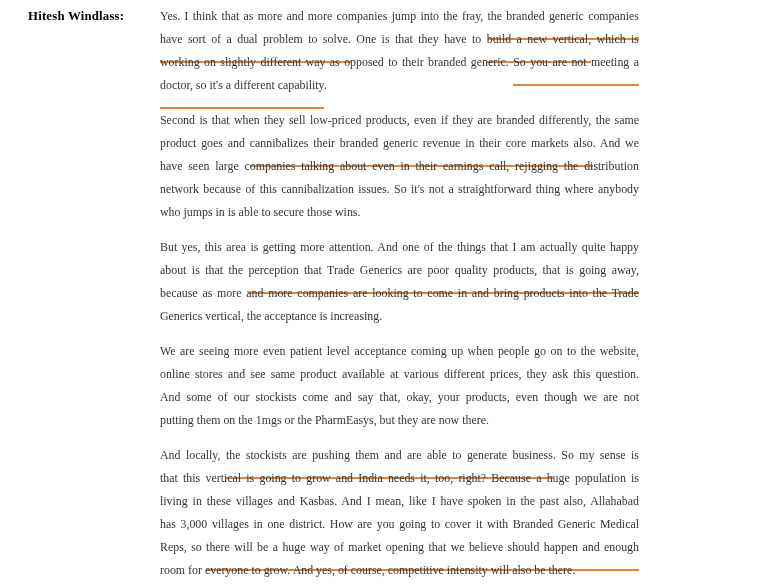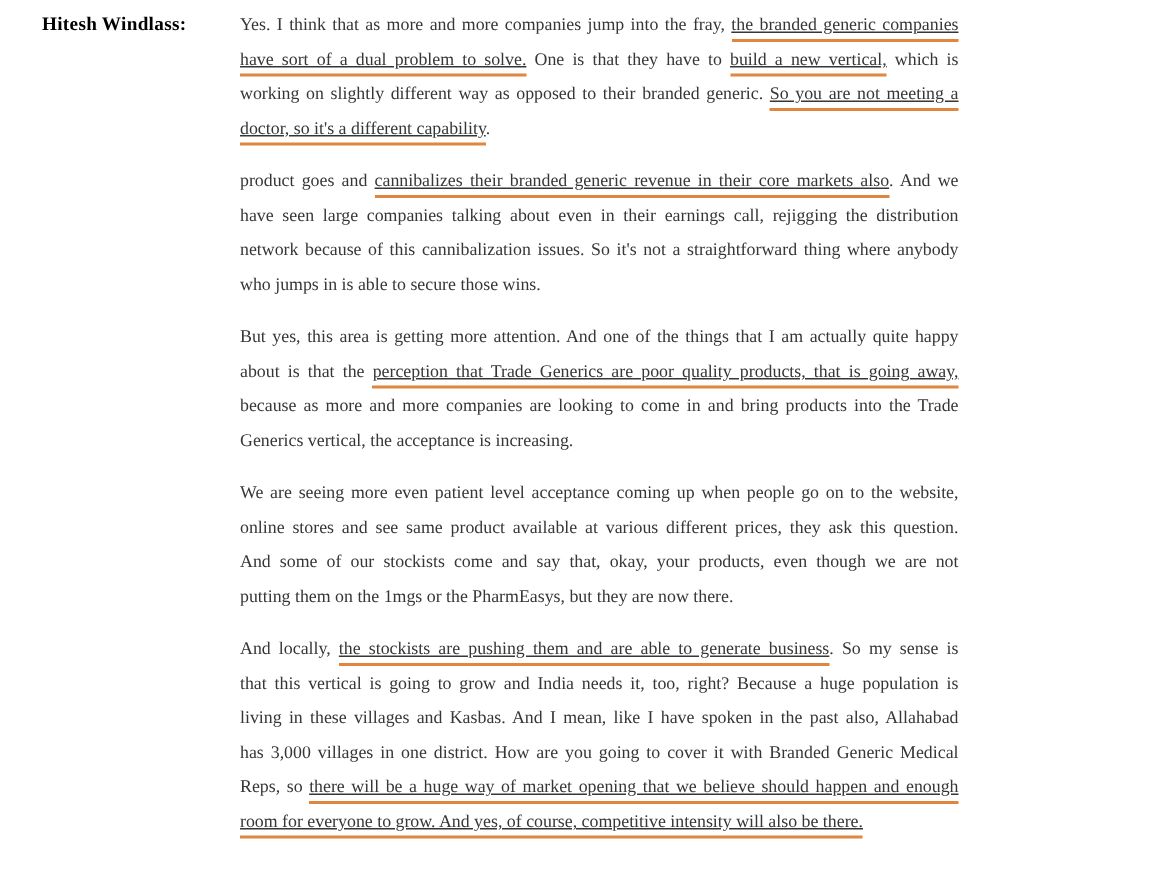--- a/index.html
+++ b/index.html
@@ -41,37 +41,37 @@
     color: #363636;
     text-align: justify;
     text-align-last: justify;
   }
   .line.last {
     text-align: center;
     text-align-last: left;
   }
   .hl {
     border-bottom: 2px solid #e0863e;
-    padding-bottom: 3px;
-    text-decoration: underline;
+    padding-bottom: 15px;
   }
 </style>
 </head>
 <body>
 
 <div class="page">
   <div class="speaker">Hitesh Windlass:</div>
   <div class="body-col">
       <div class="para">
         <div class="line"><span>Yes. I think that as more and more companies jump into the fray, </span><span class="hl">the branded generic companies</span></div>
         <div class="line"><span class="hl">have sort of a dual problem to solve.</span><span> One is that they have to </span><span class="hl">build a new vertical,</span><span> which is</span></div>
         <div class="line"><span>working on slightly different way as opposed to their branded generic. </span><span class="hl">So you are not meeting a</span></div>
         <div class="line last"><span class="hl">doctor, so it's a different capability</span><span>.</span></div>
       </div>
       <div class="para">
+        <div class="line"><span>Second is that when they sell low-priced products, even if they are branded differently, the same</span></div>
         <div class="line"><span>product goes and </span><span class="hl">cannibalizes their branded generic revenue in their core markets also</span><span>. And we</span></div>
         <div class="line"><span>have seen large companies talking about even in their earnings call, rejigging the distribution</span></div>
         <div class="line"><span>network because of this cannibalization issues. So it's not a straightforward thing where anybody</span></div>
         <div class="line last"><span>who jumps in is able to secure those wins.</span></div>
       </div>
       <div class="para">
         <div class="line"><span>But yes, this area is getting more attention. And one of the things that I am actually quite happy</span></div>
         <div class="line"><span>about is that the </span><span class="hl">perception that Trade Generics are poor quality products, that is going away,</span></div>
         <div class="line"><span>because as more and more companies are looking to come in and bring products into the Trade</span></div>
         <div class="line last"><span>Generics vertical, the acceptance is increasing.</span></div>

